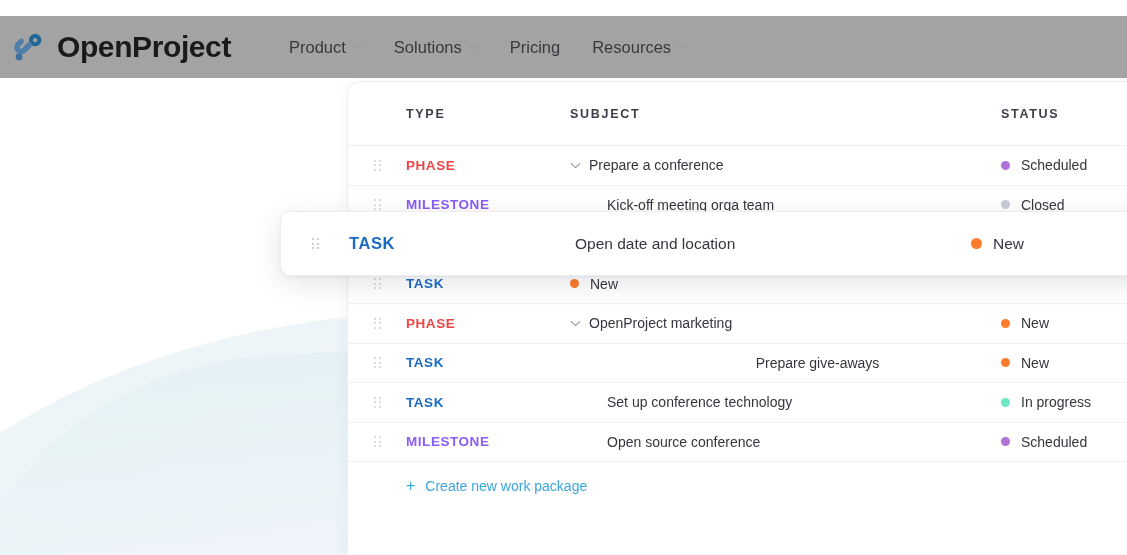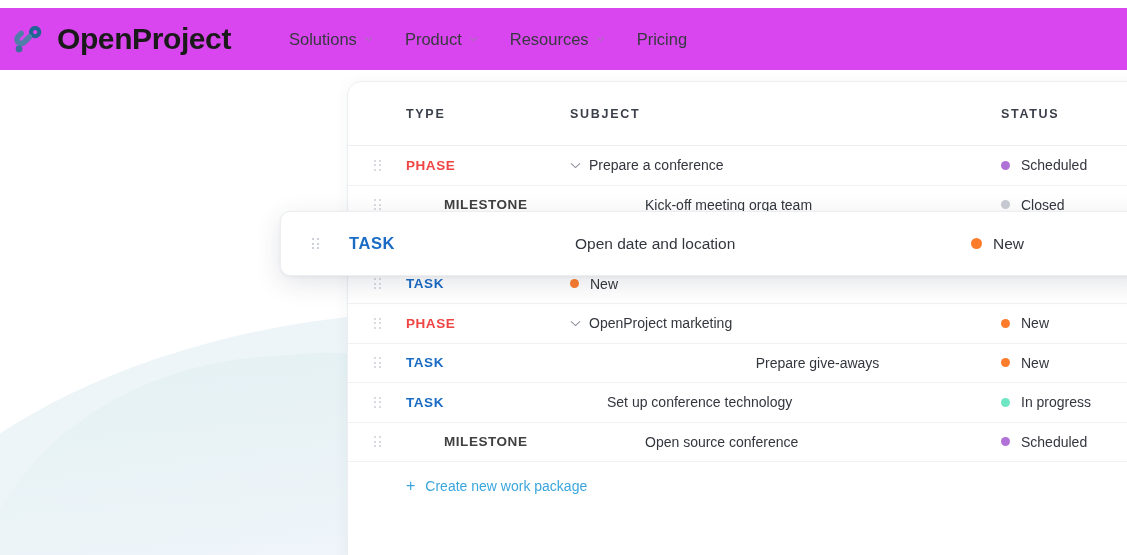--- a/index.html
+++ b/index.html
@@ -34,23 +34,23 @@
     width: 520px; height: 260px;
     background: linear-gradient(180deg, rgba(226,240,242,.75), rgba(243,247,252,.25));
     border-radius: 60% 30% 0 0 / 100% 50% 0 0;
     transform: rotate(-4deg);
     pointer-events: none;
   }
 
   
   .topnav {
     position: absolute;
-    left: 0; top: 8px;
+    left: 0; top: 16px;
     width: 1127px; height: 62px;
-    background: #d946ef;
+    background: #a3a3a3;
     display: flex;
     align-items: center;
     z-index: 40;
   }
   .nav-divider {
     position: absolute;
     left: 0; top: 61px;
     width: 1127px; height: 1px;
     background: #ececf0;
     z-index: 39;
@@ -151,21 +151,21 @@
   }
   .dots i { display: block; width: 2px; height: 2px; background: #d9dbe1; border-radius: 0; }
 
   .type {
     width: 164px; flex: none;
     font-size: 13.5px;
     font-weight: 700;
     letter-spacing: .55px;
   }
   .type.t-phase     { color: #ef4444; }
-  .type.t-milestone { color: #404040; margin-left: 38px; }
+  .type.t-milestone { color: #8b5cf6; }
   .type.t-task      { color: #1a6bc4; }
 
   .subject {
     flex: 1 1 auto;
     display: flex;
     align-items: center;
     font-size: 14px;
     color: #33363d;
     white-space: nowrap;
     min-width: 0;
@@ -259,42 +259,42 @@
         <path d="M26.5 4.2c-3.6 0-6.5 2.9-6.5 6.5s2.9 6.5 6.5 6.5 6.5-2.9 6.5-6.5-2.9-6.5-6.5-6.5zm0 4.2c1.3 0 2.3 1 2.3 2.3s-1 2.3-2.3 2.3-2.3-1-2.3-2.3 1-2.3 2.3-2.3z" fill="#1f6694"></path>
         <path d="M22.5 13.5c-1.1-1.1-2.9-1.1-4 0l-5.8 5.8c-.6.6-1.5.6-2.1 0-.6-.6-.6-1.5 0-2.1l3.3-3.3c1.1-1.1 1.1-2.9 0-4-1.1-1.1-2.9-1.1-4 0l-3.3 3.3c-2.8 2.8-2.8 7.4 0 10.3 2.8 2.8 7.4 2.8 10.3 0l5.8-5.8c1-1.2 1-3-.2-4.2z" fill="#4f7fa8"></path>
         <circle cx="9.5" cy="28.5" r="3.6" fill="#3b6f9c"></circle>
       </svg>
       <span class="brand-name">OpenProject</span>
     </div>
 
     <div class="nav-links">
 
       <div class="nav-item">
+        <span>Product</span>
+        <svg class="chev" viewBox="0 0 10 6">
+          <path d="M1 1.2L5 4.8 9 1.2" fill="none" stroke="currentColor" stroke-width="1"></path>
+        </svg>
+      </div>
+
+      <div class="nav-item">
         <span>Solutions</span>
         <svg class="chev" viewBox="0 0 10 6">
           <path d="M1 1.2L5 4.8 9 1.2" fill="none" stroke="currentColor" stroke-width="1"></path>
         </svg>
       </div>
 
       <div class="nav-item">
-        <span>Product</span>
-        <svg class="chev" viewBox="0 0 10 6">
-          <path d="M1 1.2L5 4.8 9 1.2" fill="none" stroke="currentColor" stroke-width="1"></path>
-        </svg>
+        <span>Pricing</span>
       </div>
 
       <div class="nav-item">
         <span>Resources</span>
         <svg class="chev" viewBox="0 0 10 6">
           <path d="M1 1.2L5 4.8 9 1.2" fill="none" stroke="currentColor" stroke-width="1"></path>
         </svg>
-      </div>
-
-      <div class="nav-item">
-        <span>Pricing</span>
       </div>
 
     </div>
   </div>
   <div class="nav-divider"></div>
 
   <div class="table-card">
 
     <div class="thead">
       <div class="col-handle"></div>

